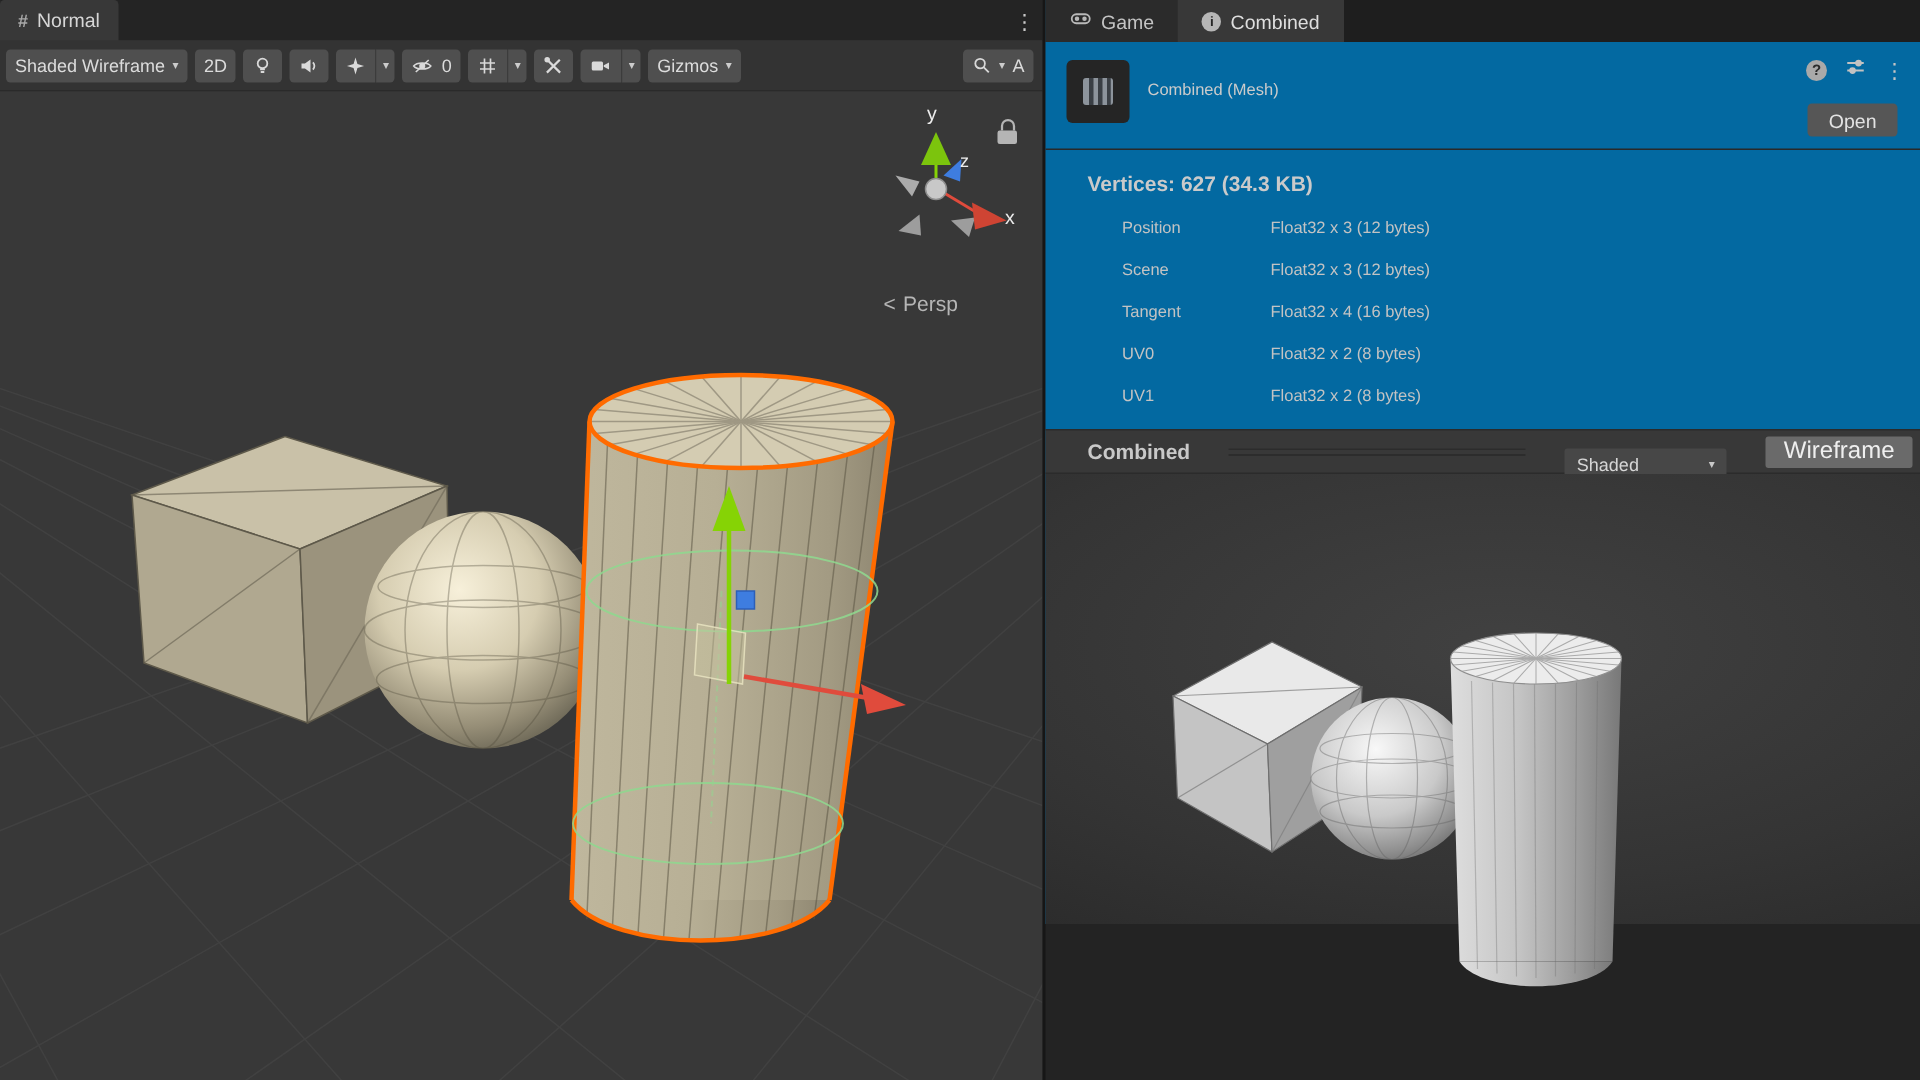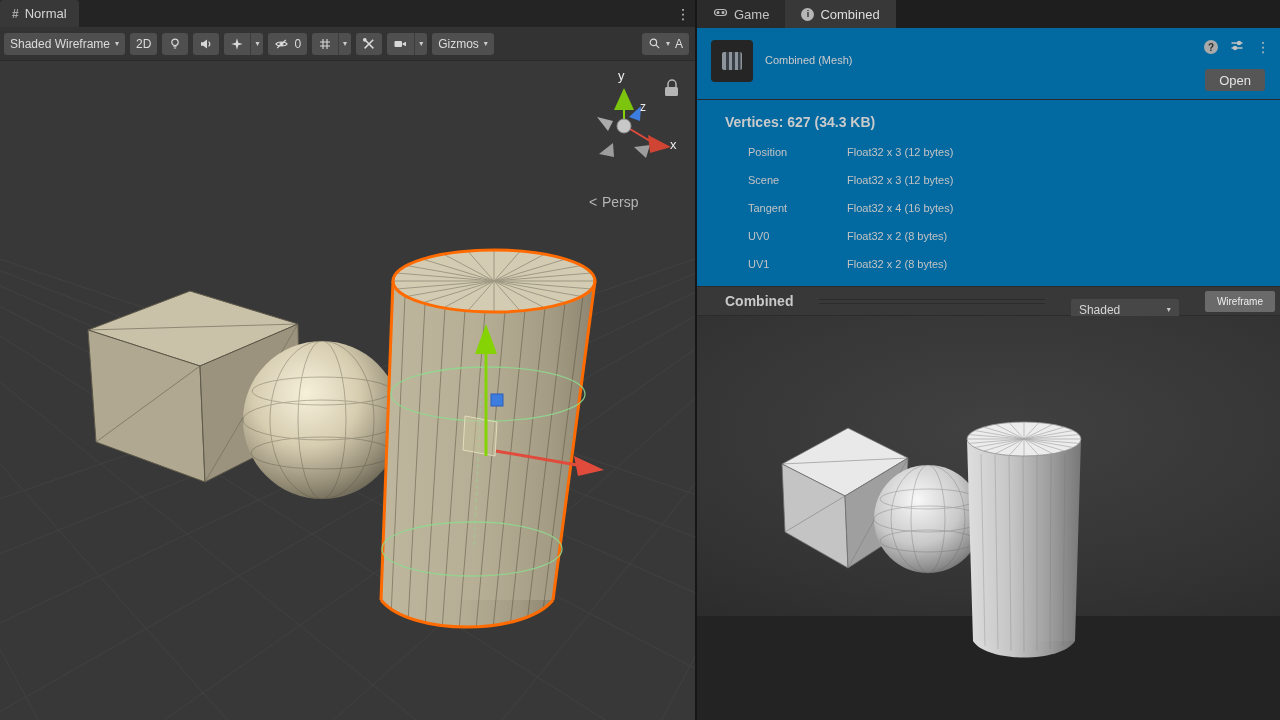--- a/index.html
+++ b/index.html
@@ -63,21 +63,21 @@
   .preview-header { height:30px; background:#383838; border-top:1px solid #2b2b2b;
                     border-bottom:1px solid #2b2b2b; display:flex; align-items:center;
                     padding:0 5px 0 28px; gap:26px; }
   .pv-title { font-size:14px; font-weight:bold; color:#c9c9c9; white-space:nowrap; }
   .pv-grip { flex:1; height:5px;
              background:linear-gradient(#2c2c2c 0,#2c2c2c 1px,transparent 1px,transparent 4px,#2c2c2c 4px,#2c2c2c 5px); }
   .shaded-dd { width:108px; height:21px; background:#474747; border-radius:2px; display:flex;
                align-items:center; justify-content:space-between; padding:0 8px; color:#d6d6d6; font-size:12px;margin-top:17px; }
   .shaded-dd .arrow { font-size:8px; color:#c8c8c8; }
   .wireframe-btn { height:21px; padding:0 12px; background:#6a6a6a; border:none; border-radius:2px;
-                   color:#efefef; font-size:10px; font-family:"Liberation Sans", sans-serif; }
+                   color:#efefef; font-size:16px; font-family:"Liberation Sans", sans-serif; }
 
   .preview-area { position:relative; flex:1;
                   background:radial-gradient(110% 95% at 52% 38%, #414141 0%, #343434 55%, #262626 100%); }
   .preview-area svg { position:absolute; left:0; top:0; }
 </style>
 </head>
 <body>
 
 <div class="root">
 

